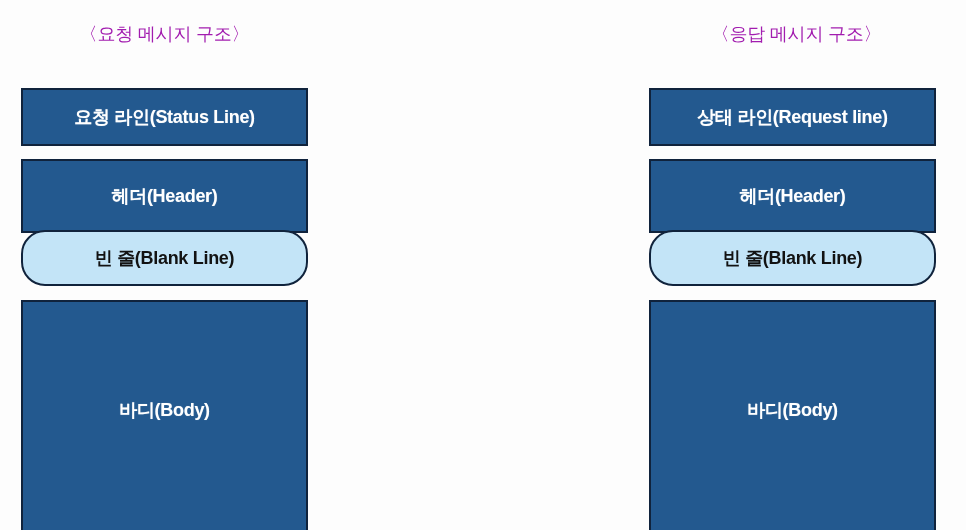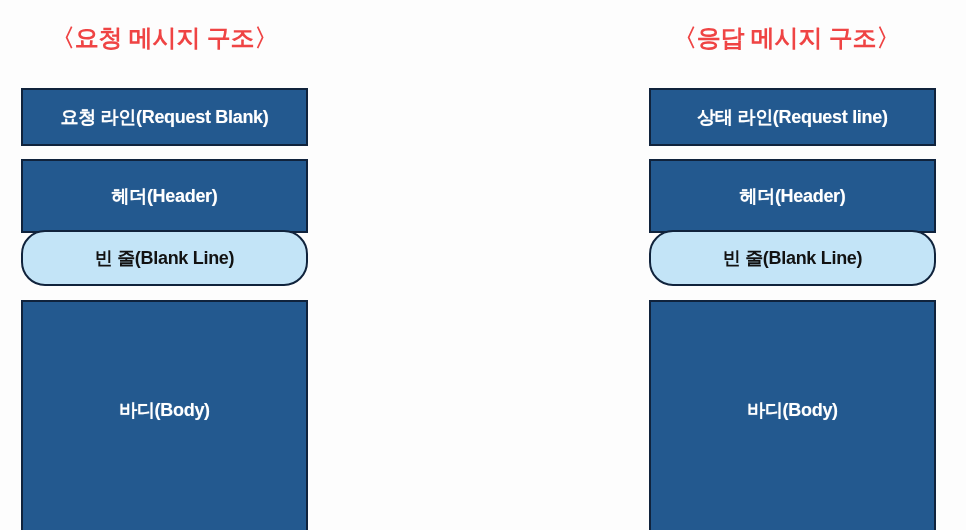--- a/index.html
+++ b/index.html
@@ -29,28 +29,28 @@
     height: 530px;
   }
   .column.left  { left: 0px; }
   .column.right { left: 628px; }
 
   .col-title {
     position: absolute;
     top: 22px;
     width: 287px;
     text-align: center;
-    font-size: 24px;
-    font-weight: 700;
-    color: #ef4444;
+    font-size: 18px;
+    font-weight: 400;
+    color: #a21caf;
     letter-spacing: -0.2px;
     white-space: nowrap;
   }
   .column.left  .col-title { left: 21px; }
-  .column.right .col-title { left: 15px; }
+  .column.right .col-title { left: 25px; }
 
   .stack {
     position: absolute;
     left: 21px;
     top: 88px;
     width: 287px;
   }
 
   .msg-box {
     position: absolute;
@@ -98,21 +98,21 @@
 
 <div class="canvas">
 
   <div class="column left">
 
     <div class="col-title">〈요청 메시지 구조〉</div>
 
     <div class="stack">
 
       <div class="msg-box dark row-line">
-        <span class="box-label">요청 라인(Request Blank)</span>
+        <span class="box-label">요청 라인(Status Line)</span>
       </div>
 
       <div class="msg-box dark row-header">
         <span class="box-label">헤더(Header)</span>
       </div>
 
       <div class="msg-box light row-blank">
         <span class="box-label">빈 줄(Blank Line)</span>
       </div>
 

